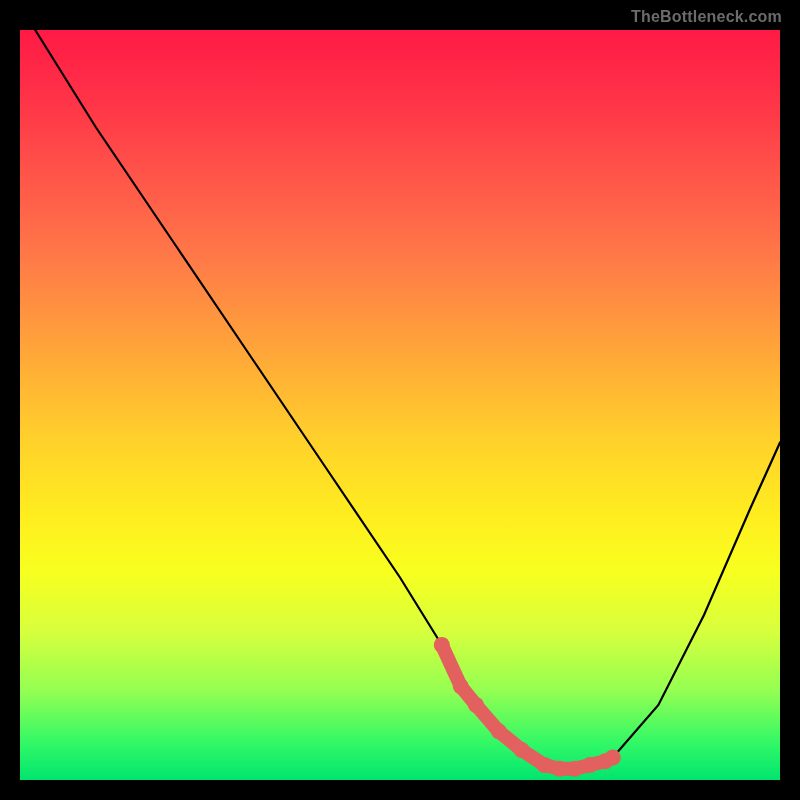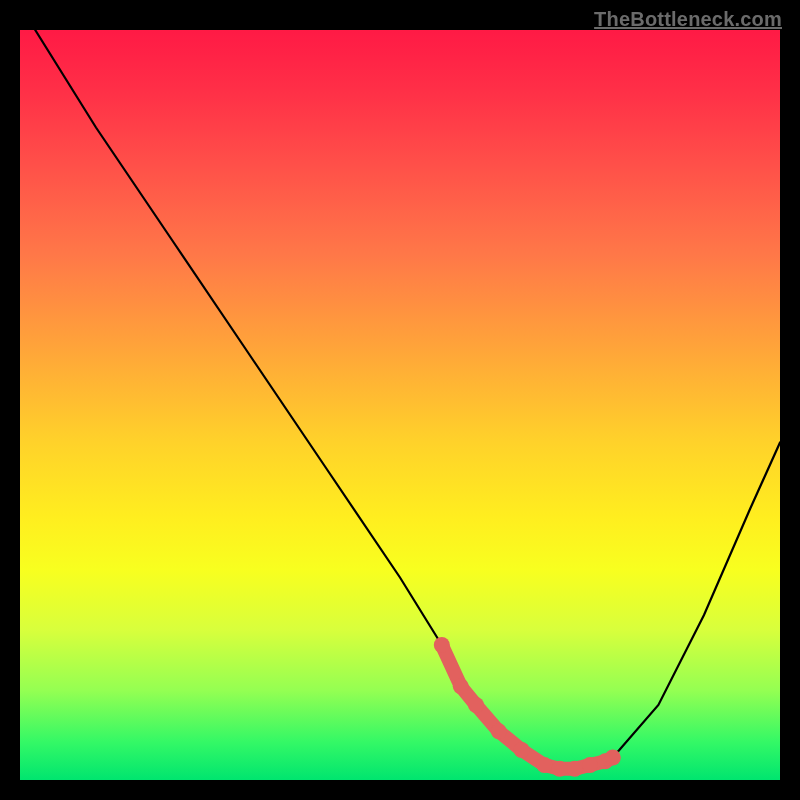--- a/index.html
+++ b/index.html
@@ -8,26 +8,25 @@
     width: 800px;
     height: 800px;
     position: relative;
     background: #000;
   }
   .watermark {
     position: absolute;
     top: 8px;
     right: 18px;
     font-family: Arial, Helvetica, sans-serif;
-    font-size: 20px;
+    font-size: 16px;
     font-weight: 600;
     color: #6b6b6b;
     letter-spacing: 0.2px;
     z-index: 5;
-    text-decoration: underline;
   }
   .plot {
     position: absolute;
     left: 20px;
     top: 30px;
     width: 760px;
     height: 750px;
   }
   .gradient-bg {
     position: absolute;

